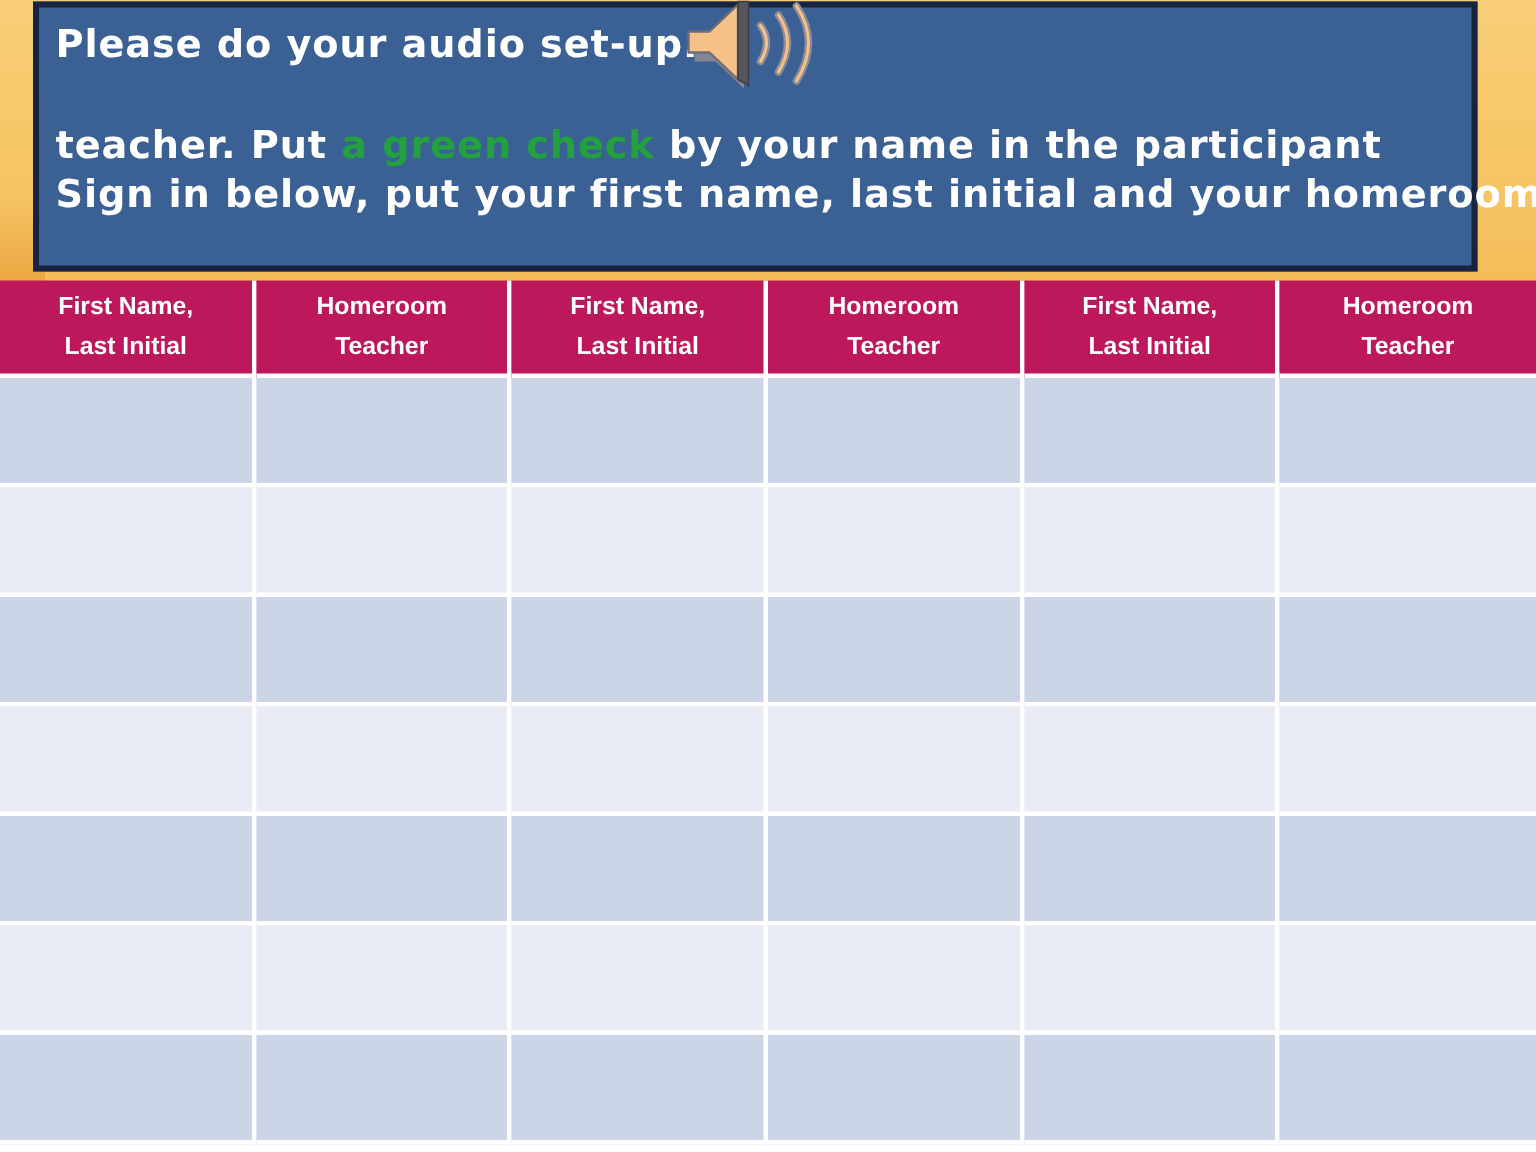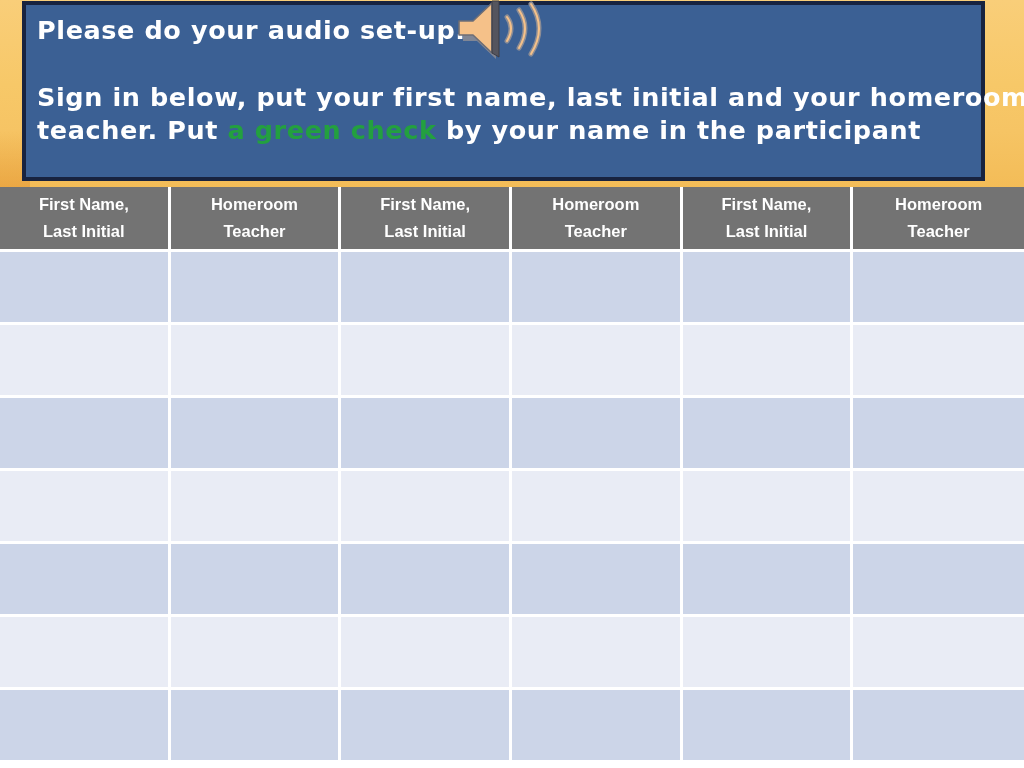--- a/index.html
+++ b/index.html
@@ -95,21 +95,21 @@
     top: 187px;
     width: 1024px;
     z-index: 2;
     border-collapse: separate;
     border-spacing: 0;
     table-layout: fixed;
   }
   .signin-table col { width: 170.6px; }
 
   .signin-table th {
-    background: #737373;
+    background: #be185d;
     color: #ffffff;
     font-family: "Liberation Sans", sans-serif;
     font-weight: bold;
     font-size: 16.5px;
     line-height: 27px;
     text-align: center;
     vertical-align: middle;
     height: 65px;
     padding: 0 6px;
     border-right: 3px solid #ffffff;
@@ -139,23 +139,23 @@
   <div class="orange-band"></div>
   <div class="orange-band-shade"></div>
 
   <div class="callout">
     <div class="callout-inner">
 
       <div class="line l1">Please do your audio set-up.</div>
 
       <div class="line gap"></div>
 
+      <div class="line l3"><span>teacher. Put </span><span class="green">a green check</span><span> by your name in the participant</span></div>
+
       <div class="line l2">Sign in below, put your first name, last initial and your homeroom</div>
-
-      <div class="line l3"><span>teacher. Put </span><span class="green">a green check</span><span> by your name in the participant</span></div>
 
 
     </div>
 
     <svg class="speaker-icon" viewBox="0 0 118 72" aria-hidden="true">
 
       <g transform="translate(4,6)">
         <path d="M2 22 L16 22 L35 4 L35 54 L16 36 L2 36 Z" fill="#8d8d95" opacity="0.85"></path>
       </g>
 

